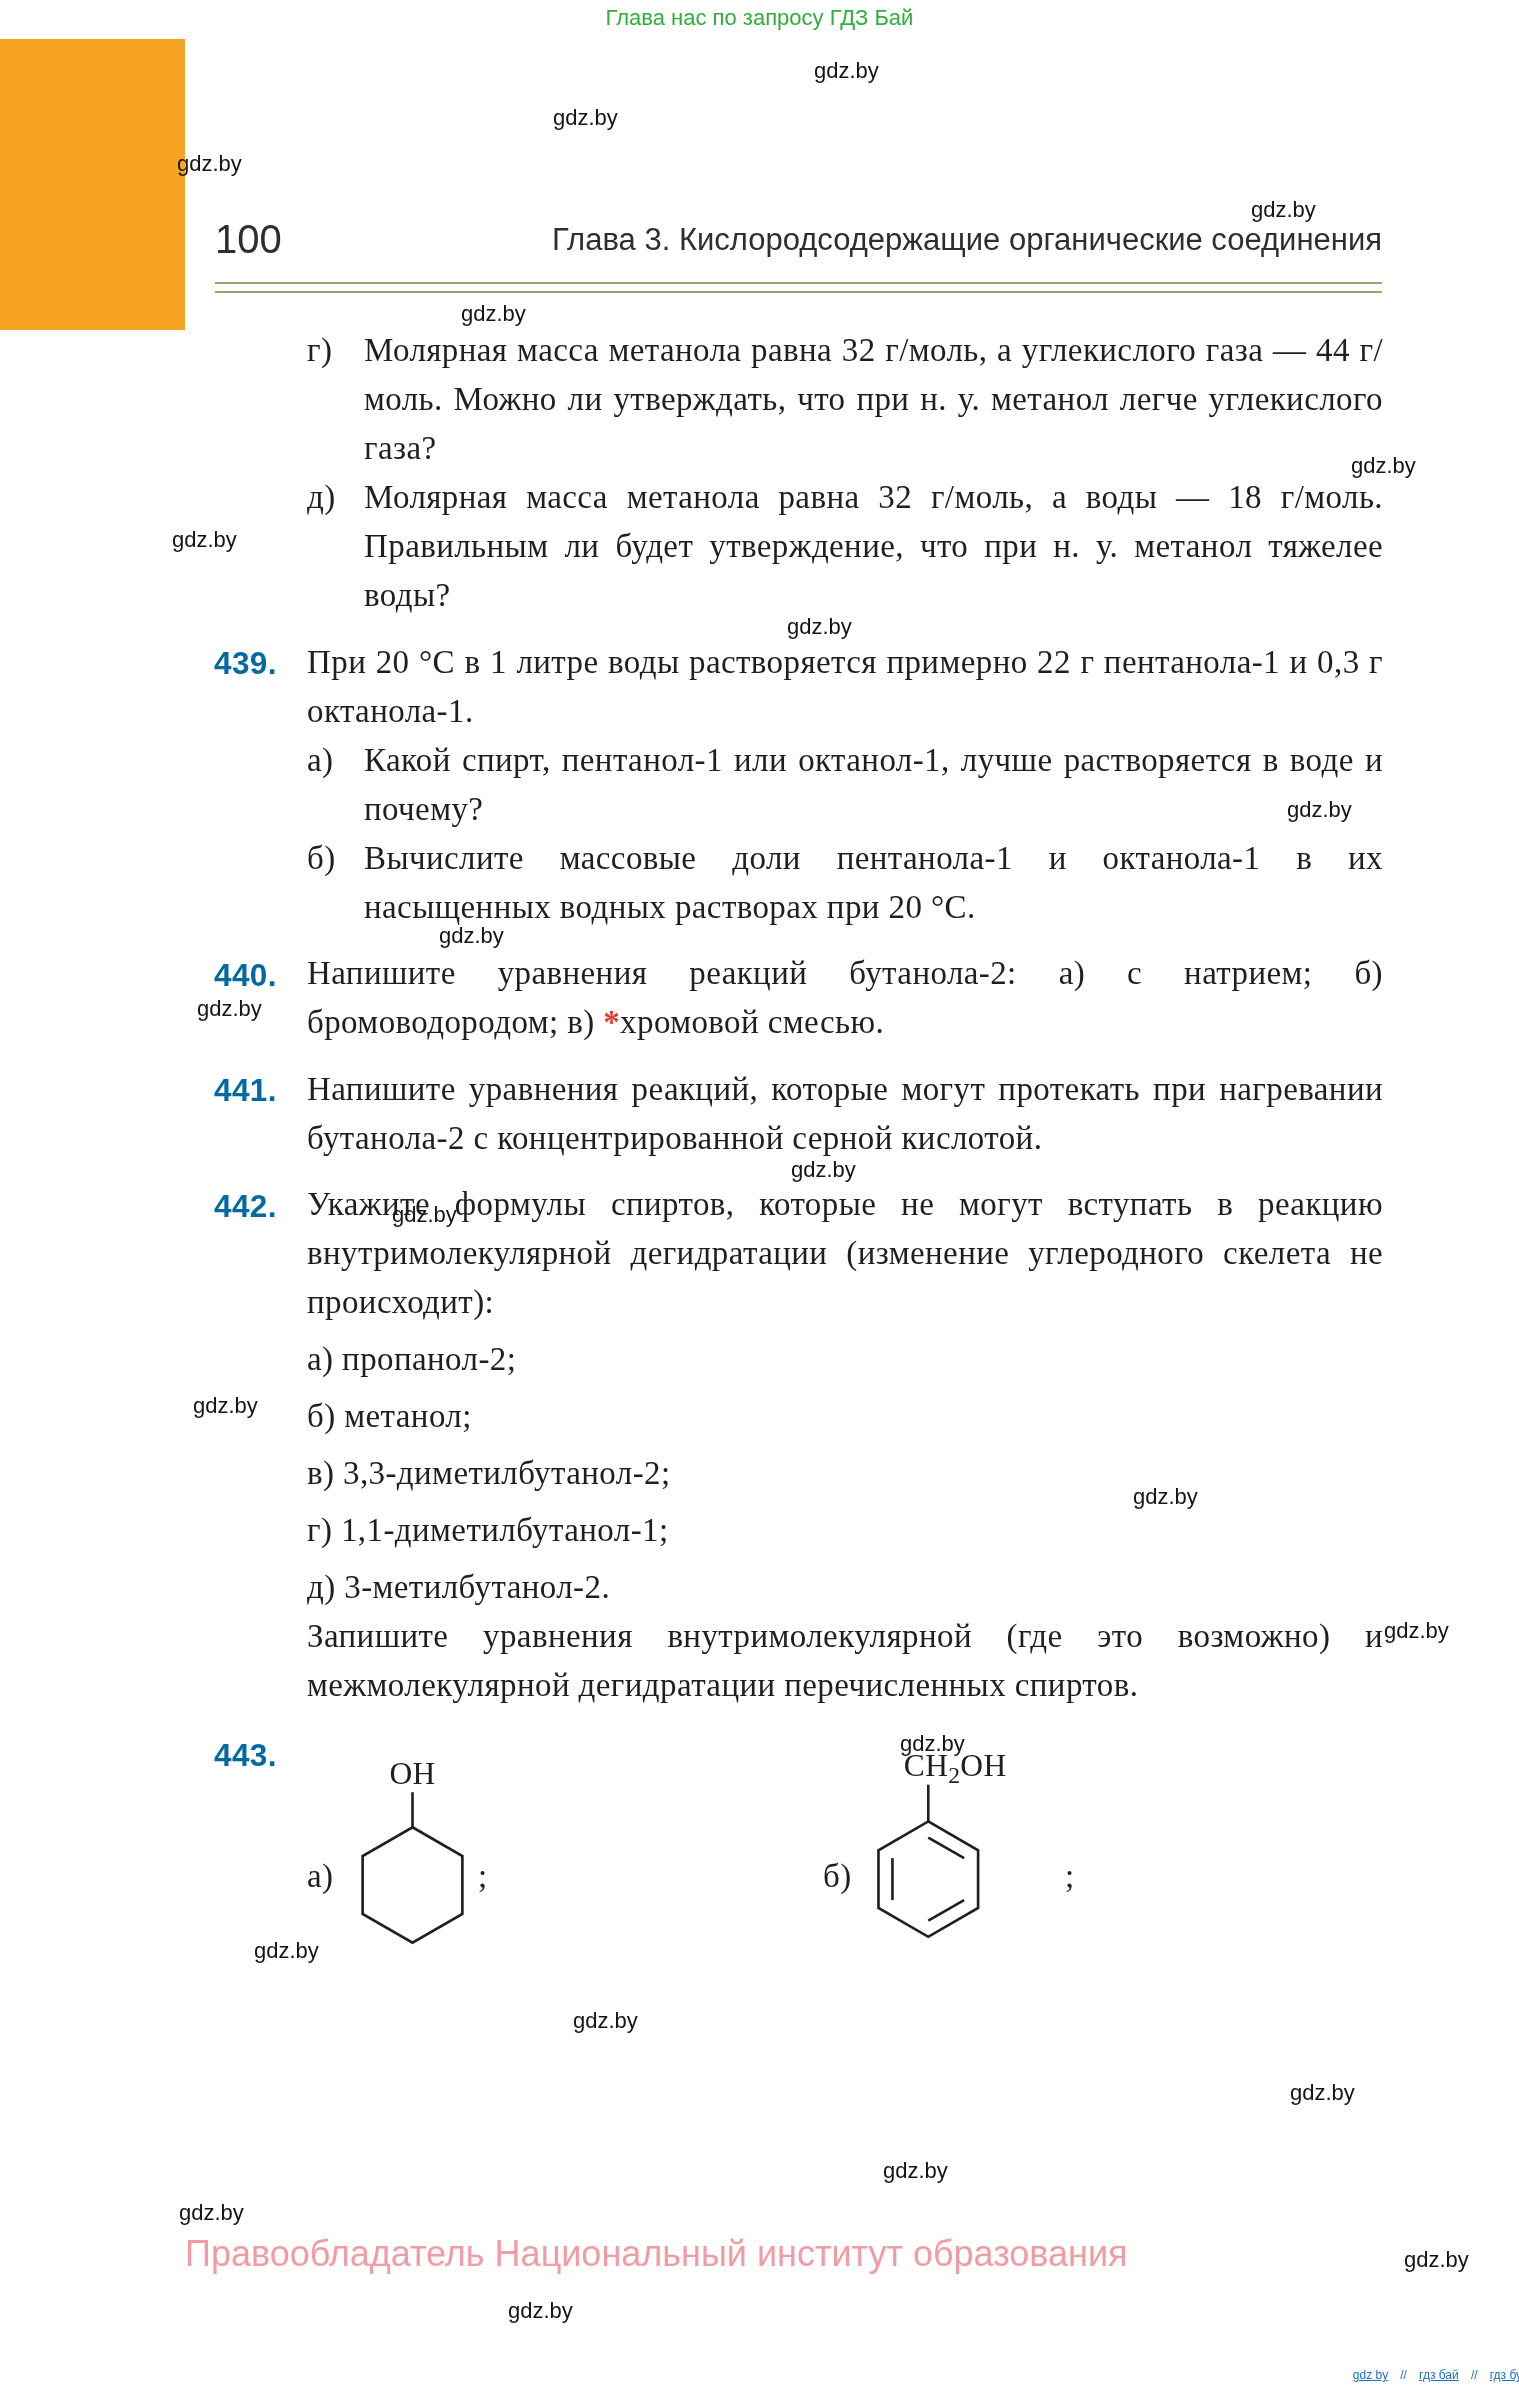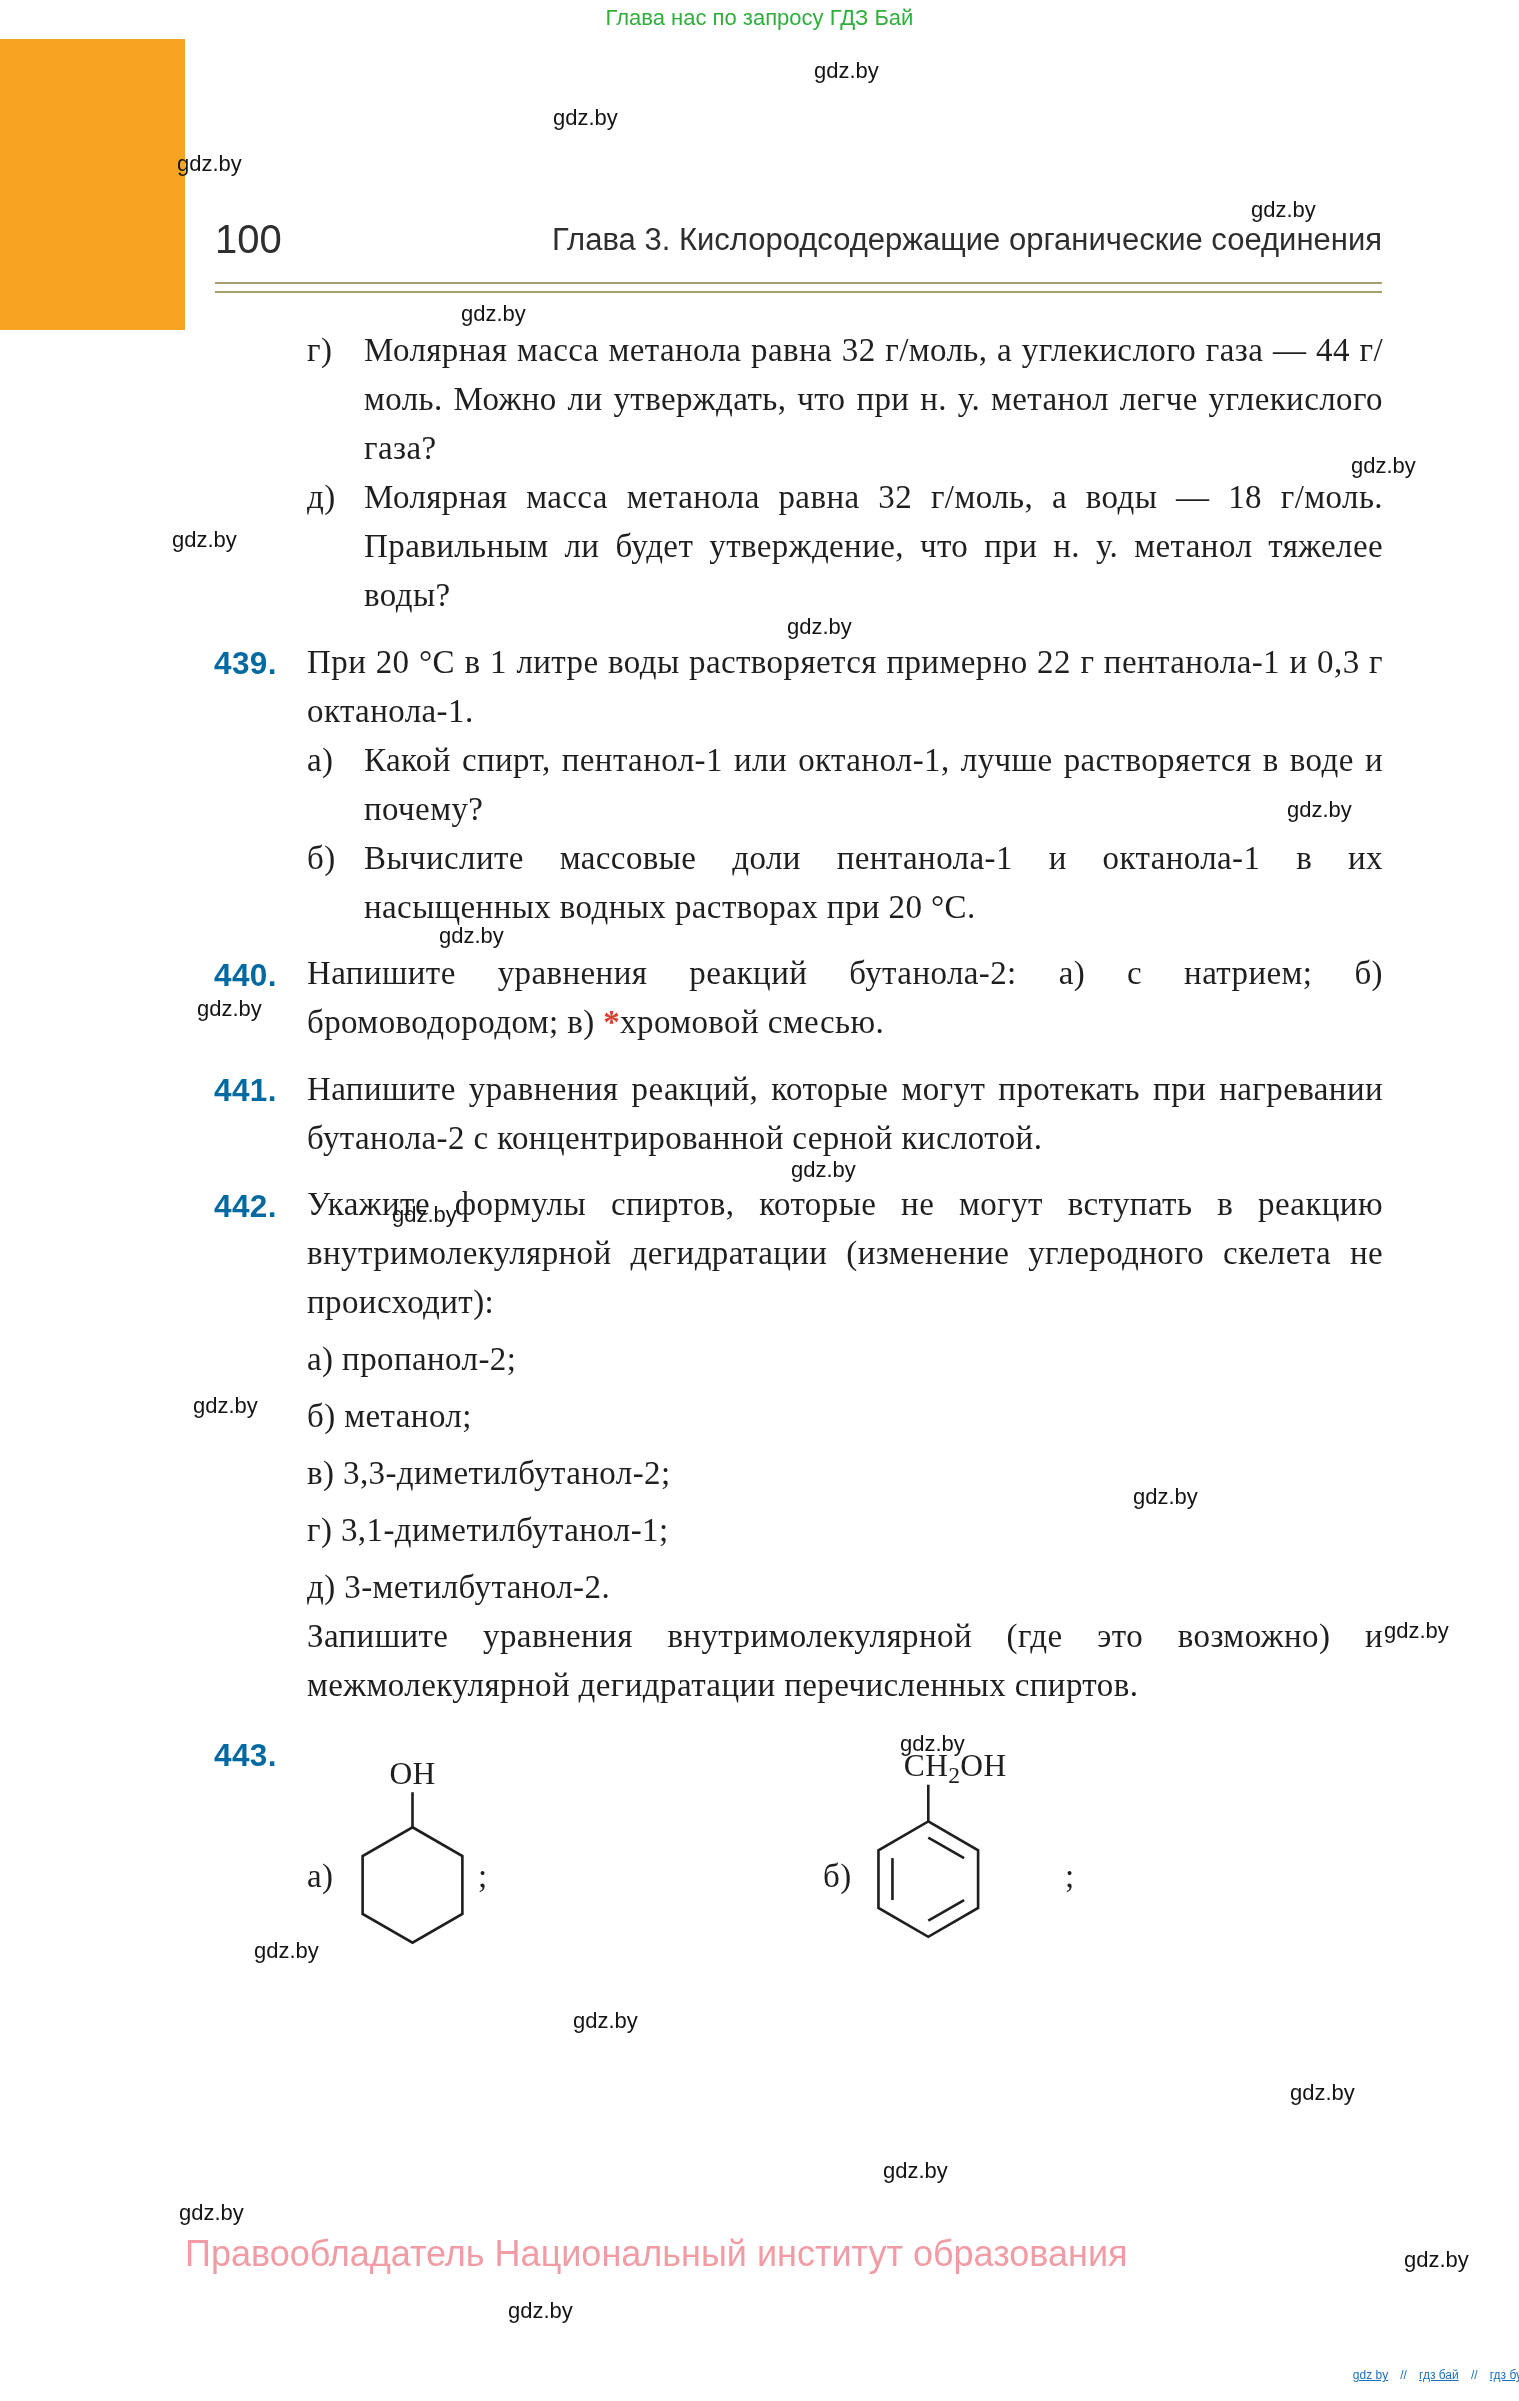--- a/index.html
+++ b/index.html
@@ -132,21 +132,21 @@
       <span class="task-num">441.</span>
       <div class="task-text">Напишите уравнения реакций, которые могут протекать при нагревании бутанола-2 с концентрированной серной кислотой.</div>
     </div>
 
     <div class="task">
       <span class="task-num">442.</span>
       <div class="task-text">Укажите формулы спиртов, которые не могут вступать в реакцию внутримолекулярной дегидратации (изменение углеродного скелета не происходит):</div>
       <div class="option">а) пропанол-2;</div>
       <div class="option">б) метанол;</div>
       <div class="option">в) 3,3-диметилбутанол-2;</div>
-      <div class="option">г) 3,1-диметилбутанол-1;</div>
+      <div class="option">г) 1,1-диметилбутанол-1;</div>
       <div class="option">д) 3-метилбутанол-2.</div>
       <div class="task-text">Запишите уравнения внутримолекулярной (где это возможно) и межмолекулярной дегидратации перечисленных спиртов.</div>
     </div>
 
     <div class="task">
       <span class="task-num">443.</span>
 
       <div class="structures">
         <span class="struct-label" style="left:0">а)</span>
 

